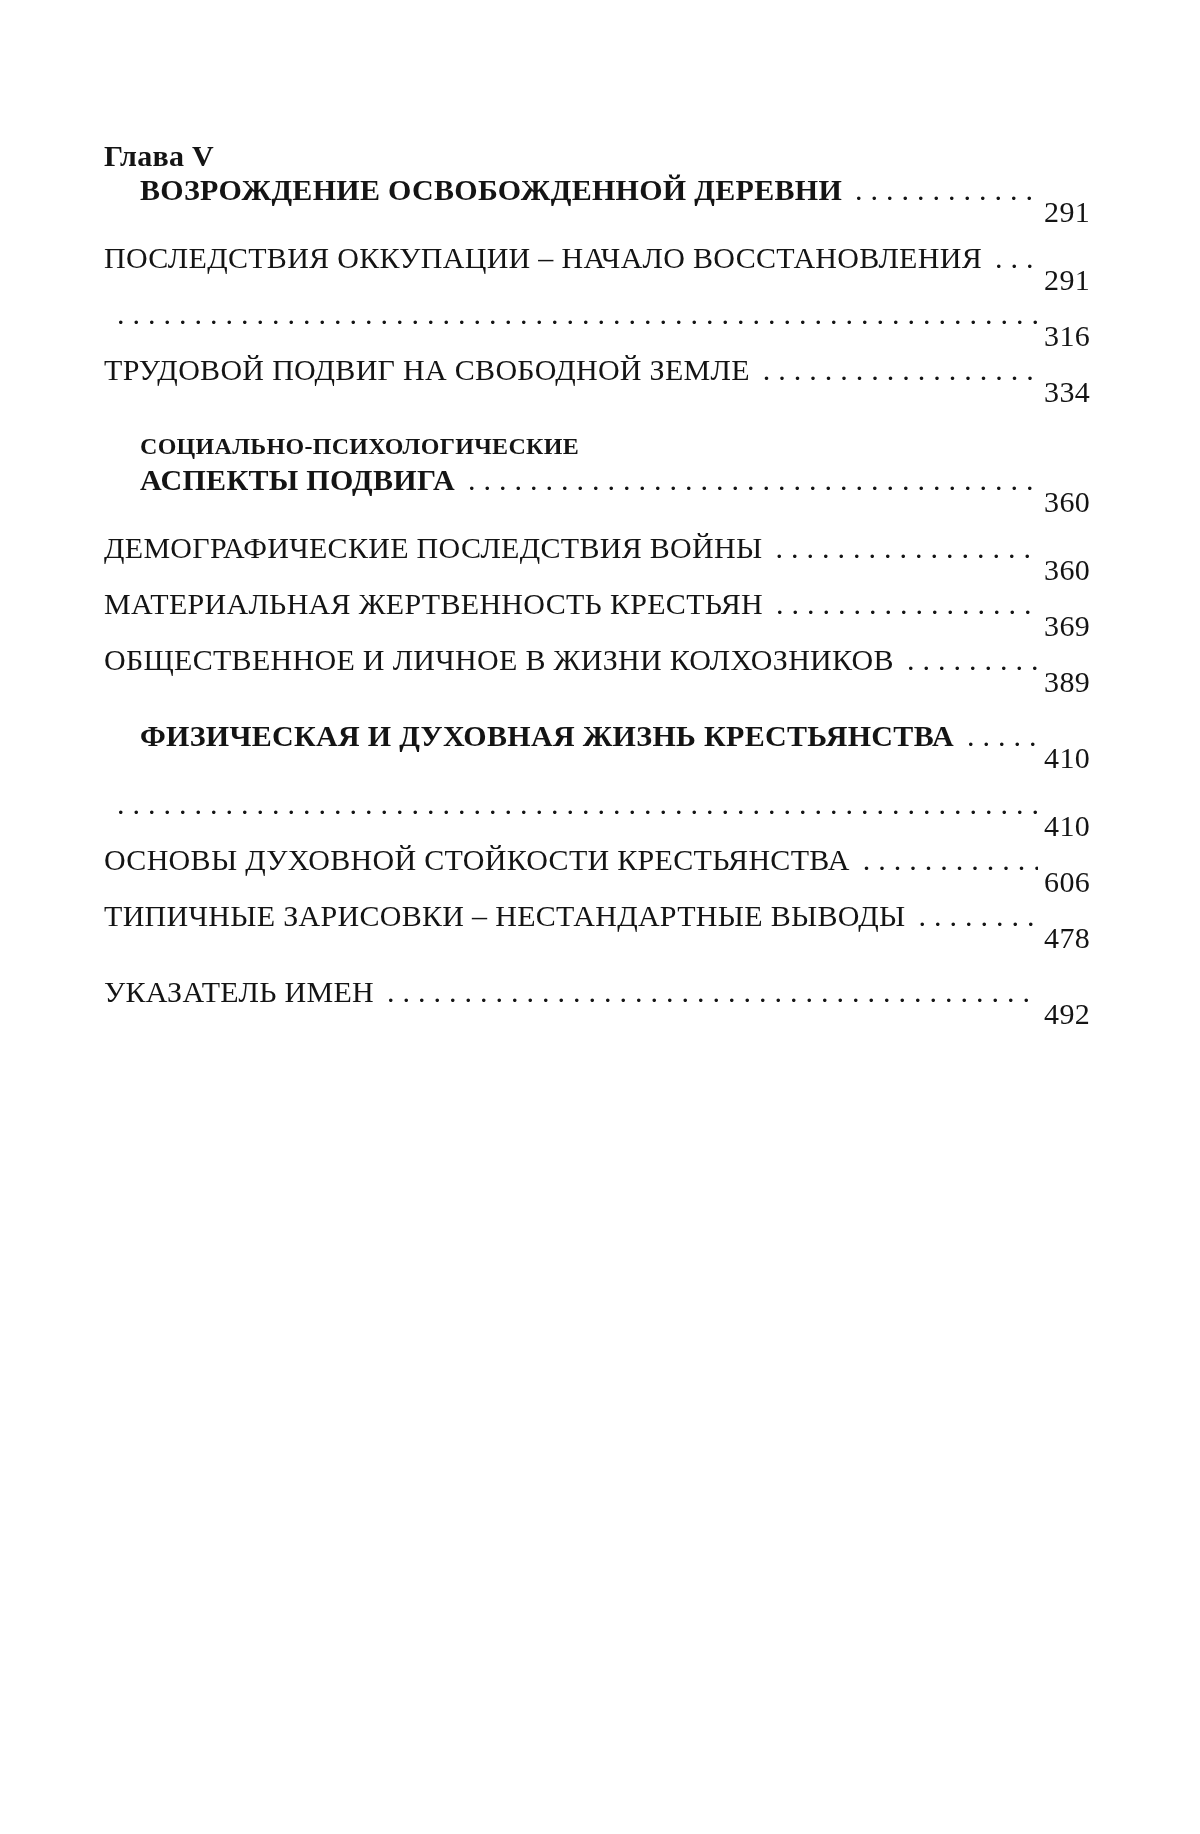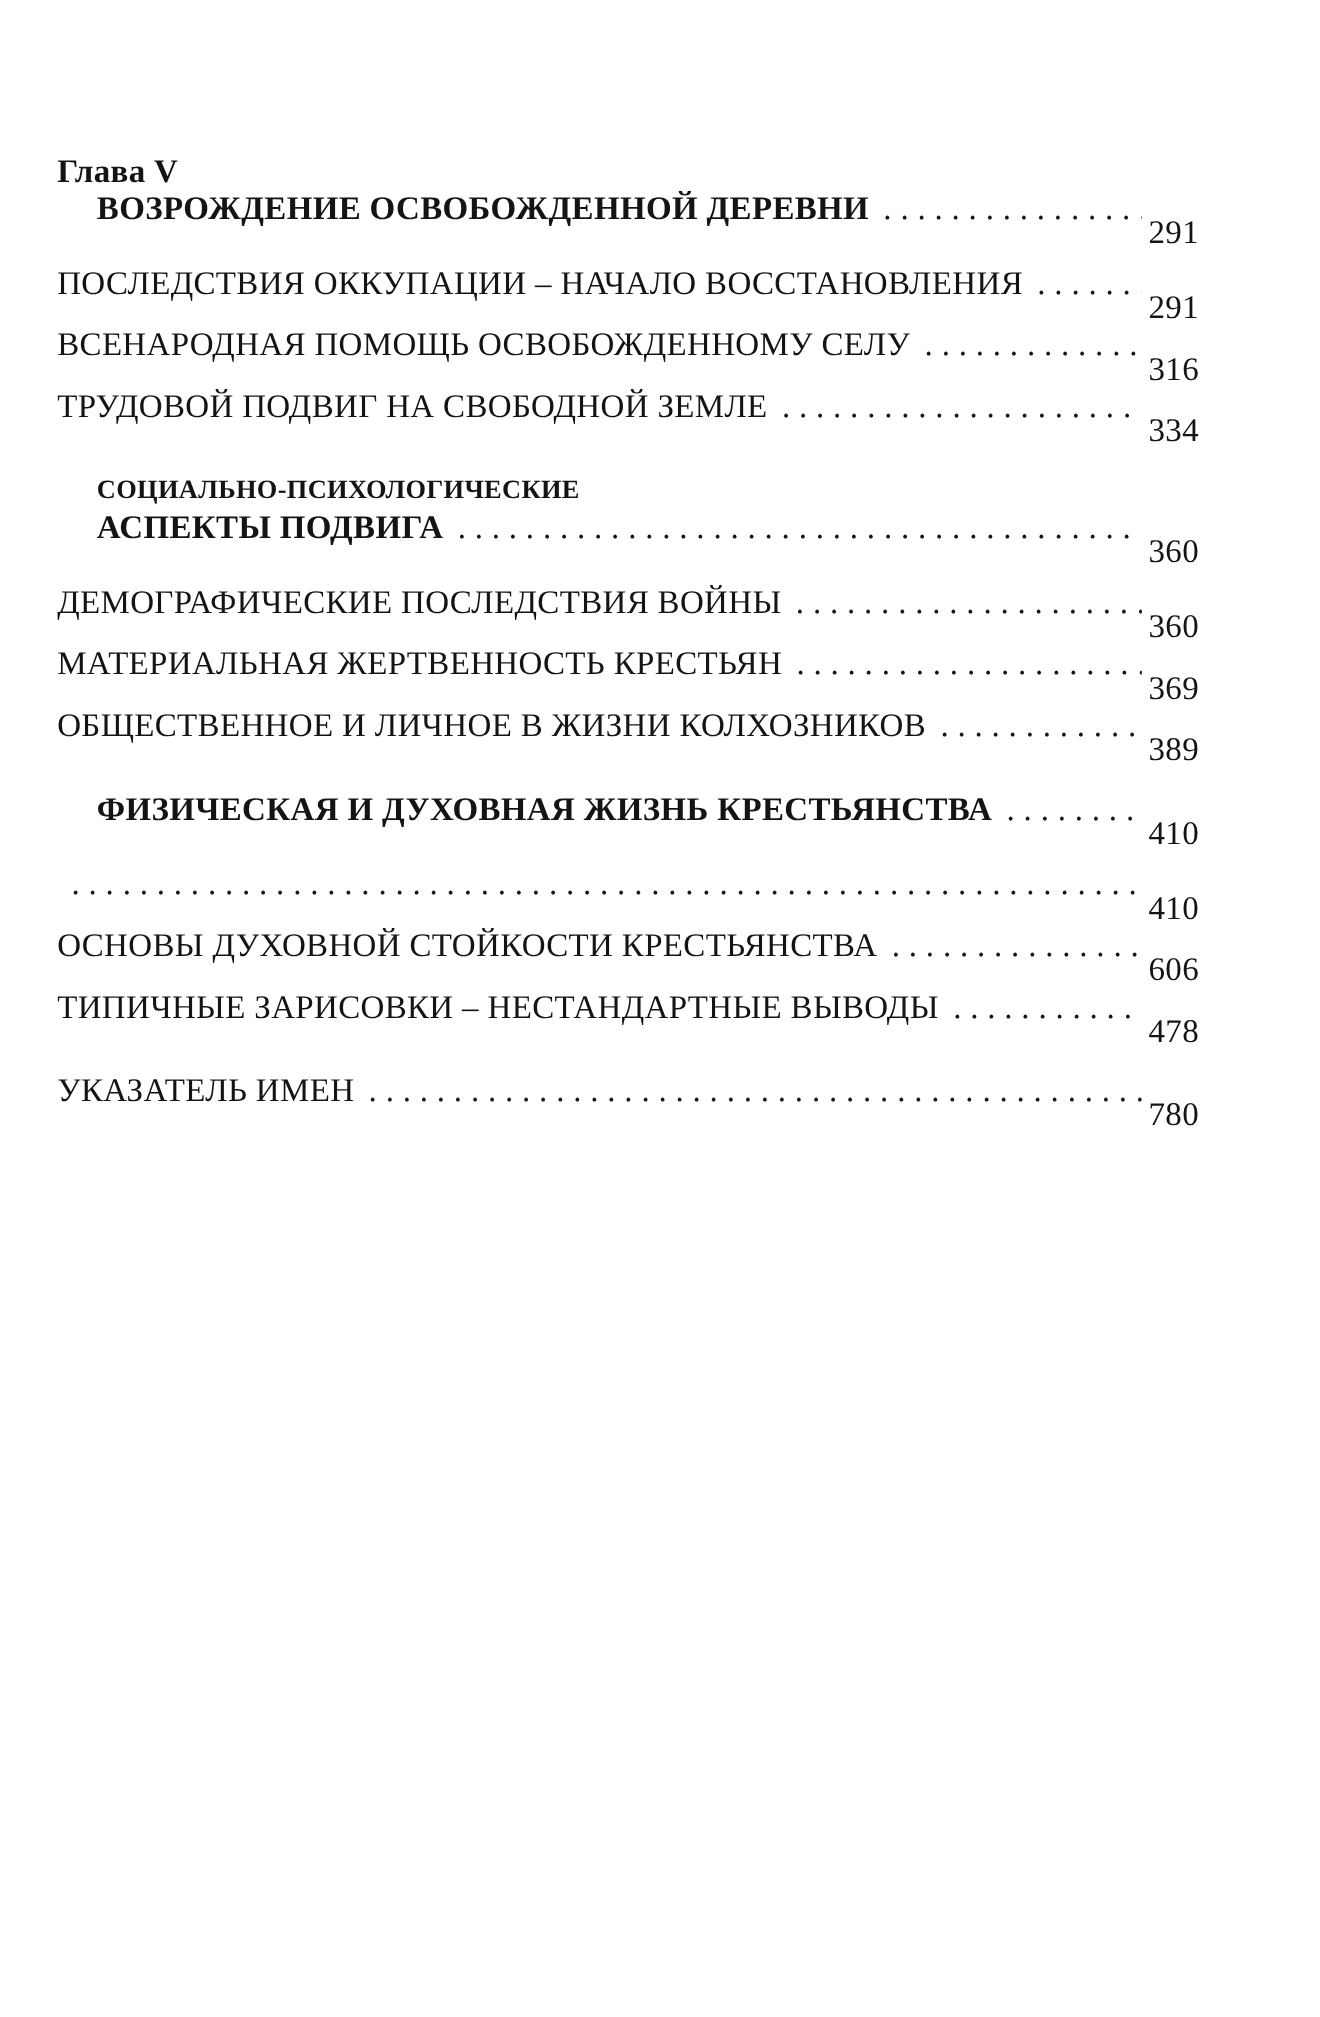--- a/index.html
+++ b/index.html
@@ -8,21 +8,21 @@
     padding: 0;
     background: #ffffff;
   }
   .page {
     position: relative;
     width: 1200px;
     height: 1834px;
     background: #ffffff;
     color: #141414;
     font-family: "Liberation Serif", "DejaVu Serif", serif;
-    padding: 139px 110px 40px 52px;
+    padding: 139px 110px 40px 104px;
     overflow: hidden;
   }
   .section { margin-bottom: 20px; }
   .chapter-label {
     font-weight: 700;
     font-size: 30px;
     line-height: 34px;
     letter-spacing: 0.3px;
     white-space: nowrap;
   }
@@ -78,21 +78,20 @@
       <span class="leader" aria-hidden="true">............................................................................................................................................</span>
       <span class="page-num">291</span>
     </div>
     <div class="entries">
       <div class="row">
         <span class="label">ПОСЛЕДСТВИЯ ОККУПАЦИИ – НАЧАЛО ВОССТАНОВЛЕНИЯ</span>
         <span class="leader" aria-hidden="true">............................................................................................................................................</span>
         <span class="page-num">291</span>
       </div>
       <div class="row">
-        <span class="label">ВСЕНАРОДНАЯ ПОМОЩЬ ОСВОБОЖДЕННОМУ СЕЛУ</span>
         <span class="leader" aria-hidden="true">............................................................................................................................................</span>
         <span class="page-num">316</span>
       </div>
       <div class="row">
         <span class="label">ТРУДОВОЙ ПОДВИГ НА СВОБОДНОЙ ЗЕМЛЕ</span>
         <span class="leader" aria-hidden="true">............................................................................................................................................</span>
         <span class="page-num">334</span>
       </div>
     </div>
   </section>
@@ -143,16 +142,16 @@
         <span class="label">ТИПИЧНЫЕ ЗАРИСОВКИ – НЕСТАНДАРТНЫЕ ВЫВОДЫ</span>
         <span class="leader" aria-hidden="true">............................................................................................................................................</span>
         <span class="page-num">478</span>
       </div>
     </div>
   </section>
 
   <div class="row index-row">
     <span class="label">УКАЗАТЕЛЬ ИМЕН</span>
     <span class="leader" aria-hidden="true">............................................................................................................................................</span>
-    <span class="page-num">780</span>
+    <span class="page-num">492</span>
   </div>
 
 </div>
 
 </body></html>

